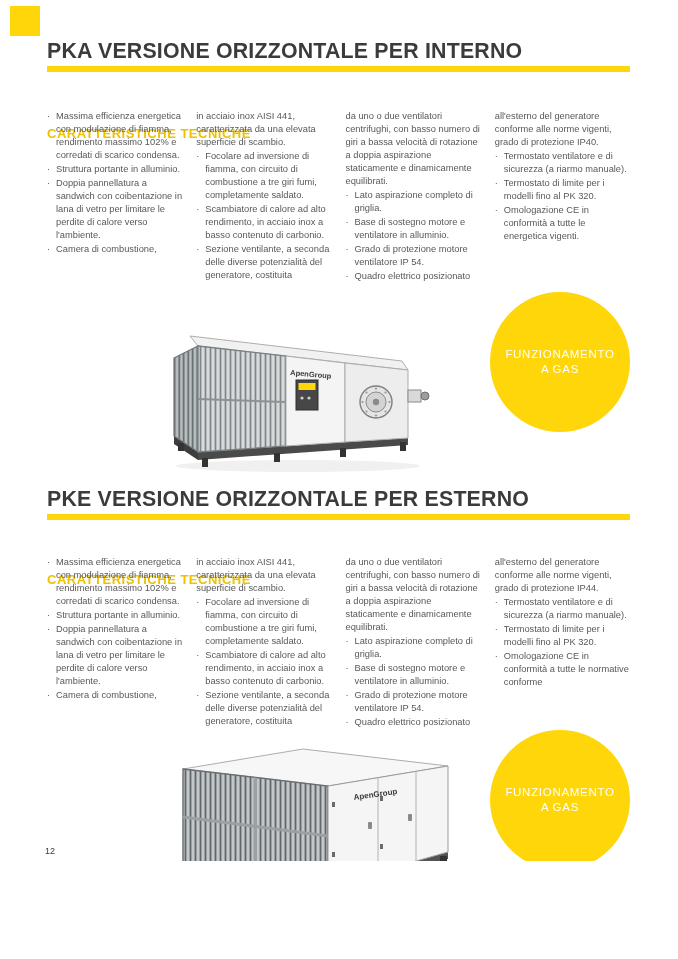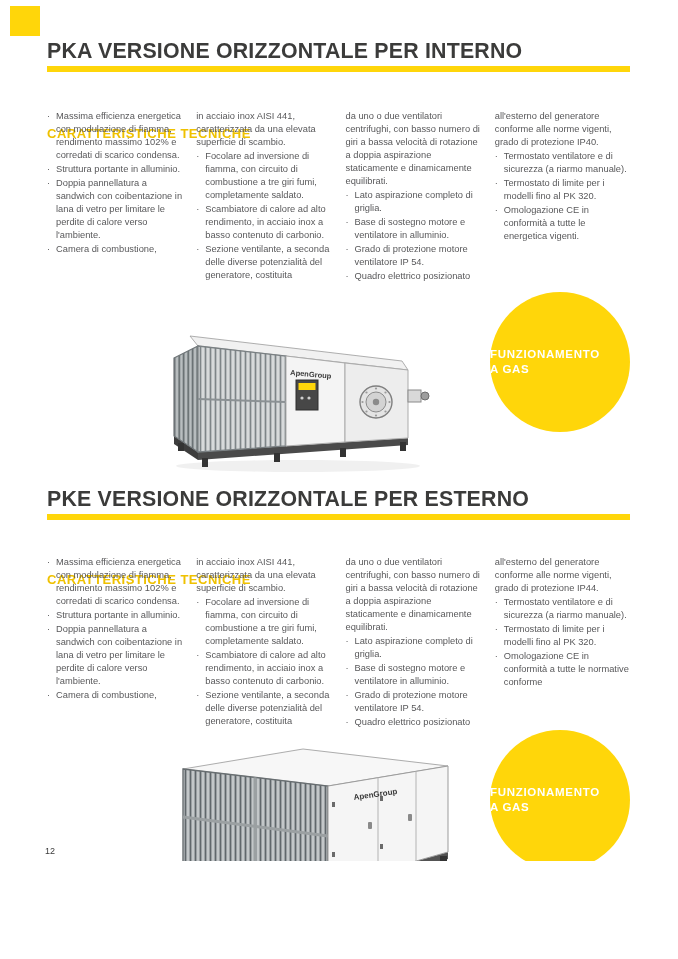--- a/index.html
+++ b/index.html
@@ -25,22 +25,22 @@
   .cols { position:absolute; left:47px; width:583px; display:flex; gap:14px; }
   .col { flex:1 1 0; min-width:0; }
   .item { display:flex; font-size:9.3px; line-height:13px; margin-bottom:1px; color:var(--body,#58585A); }
   .item .dot { flex:0 0 9px; }
 
   .fig { position:absolute; }
 
   .badge {
     position:absolute; width:140px; height:140px; border-radius:50%;
     background:var(--yellow,#FFD60A); color:#ffffff;
-    display:flex; flex-direction:column; align-items:flex-start; justify-content:center;
-    font-weight:bold; font-size:11.5px; letter-spacing:0.7px; text-align:center; line-height:15px;
+    display:flex; flex-direction:column; align-items:center; justify-content:center;
+    font-weight:normal; font-size:11.5px; letter-spacing:0.7px; text-align:center; line-height:15px;
   }
 
   .pagenum { position:absolute; left:45px; top:846px; font-size:9px; color:#3a3a3a; }
   .footrule { position:absolute; left:64px; top:906px; width:457px; height:1.5px; background:#2e2e2e; }
   .brand {
     position:absolute; right:50px; top:891px; font-size:17px; font-weight:bold;
     letter-spacing:-0.3px; color:var(--ink,#3B3B3A);
   }
   .brand sup { font-size:7px; }
 </style>

